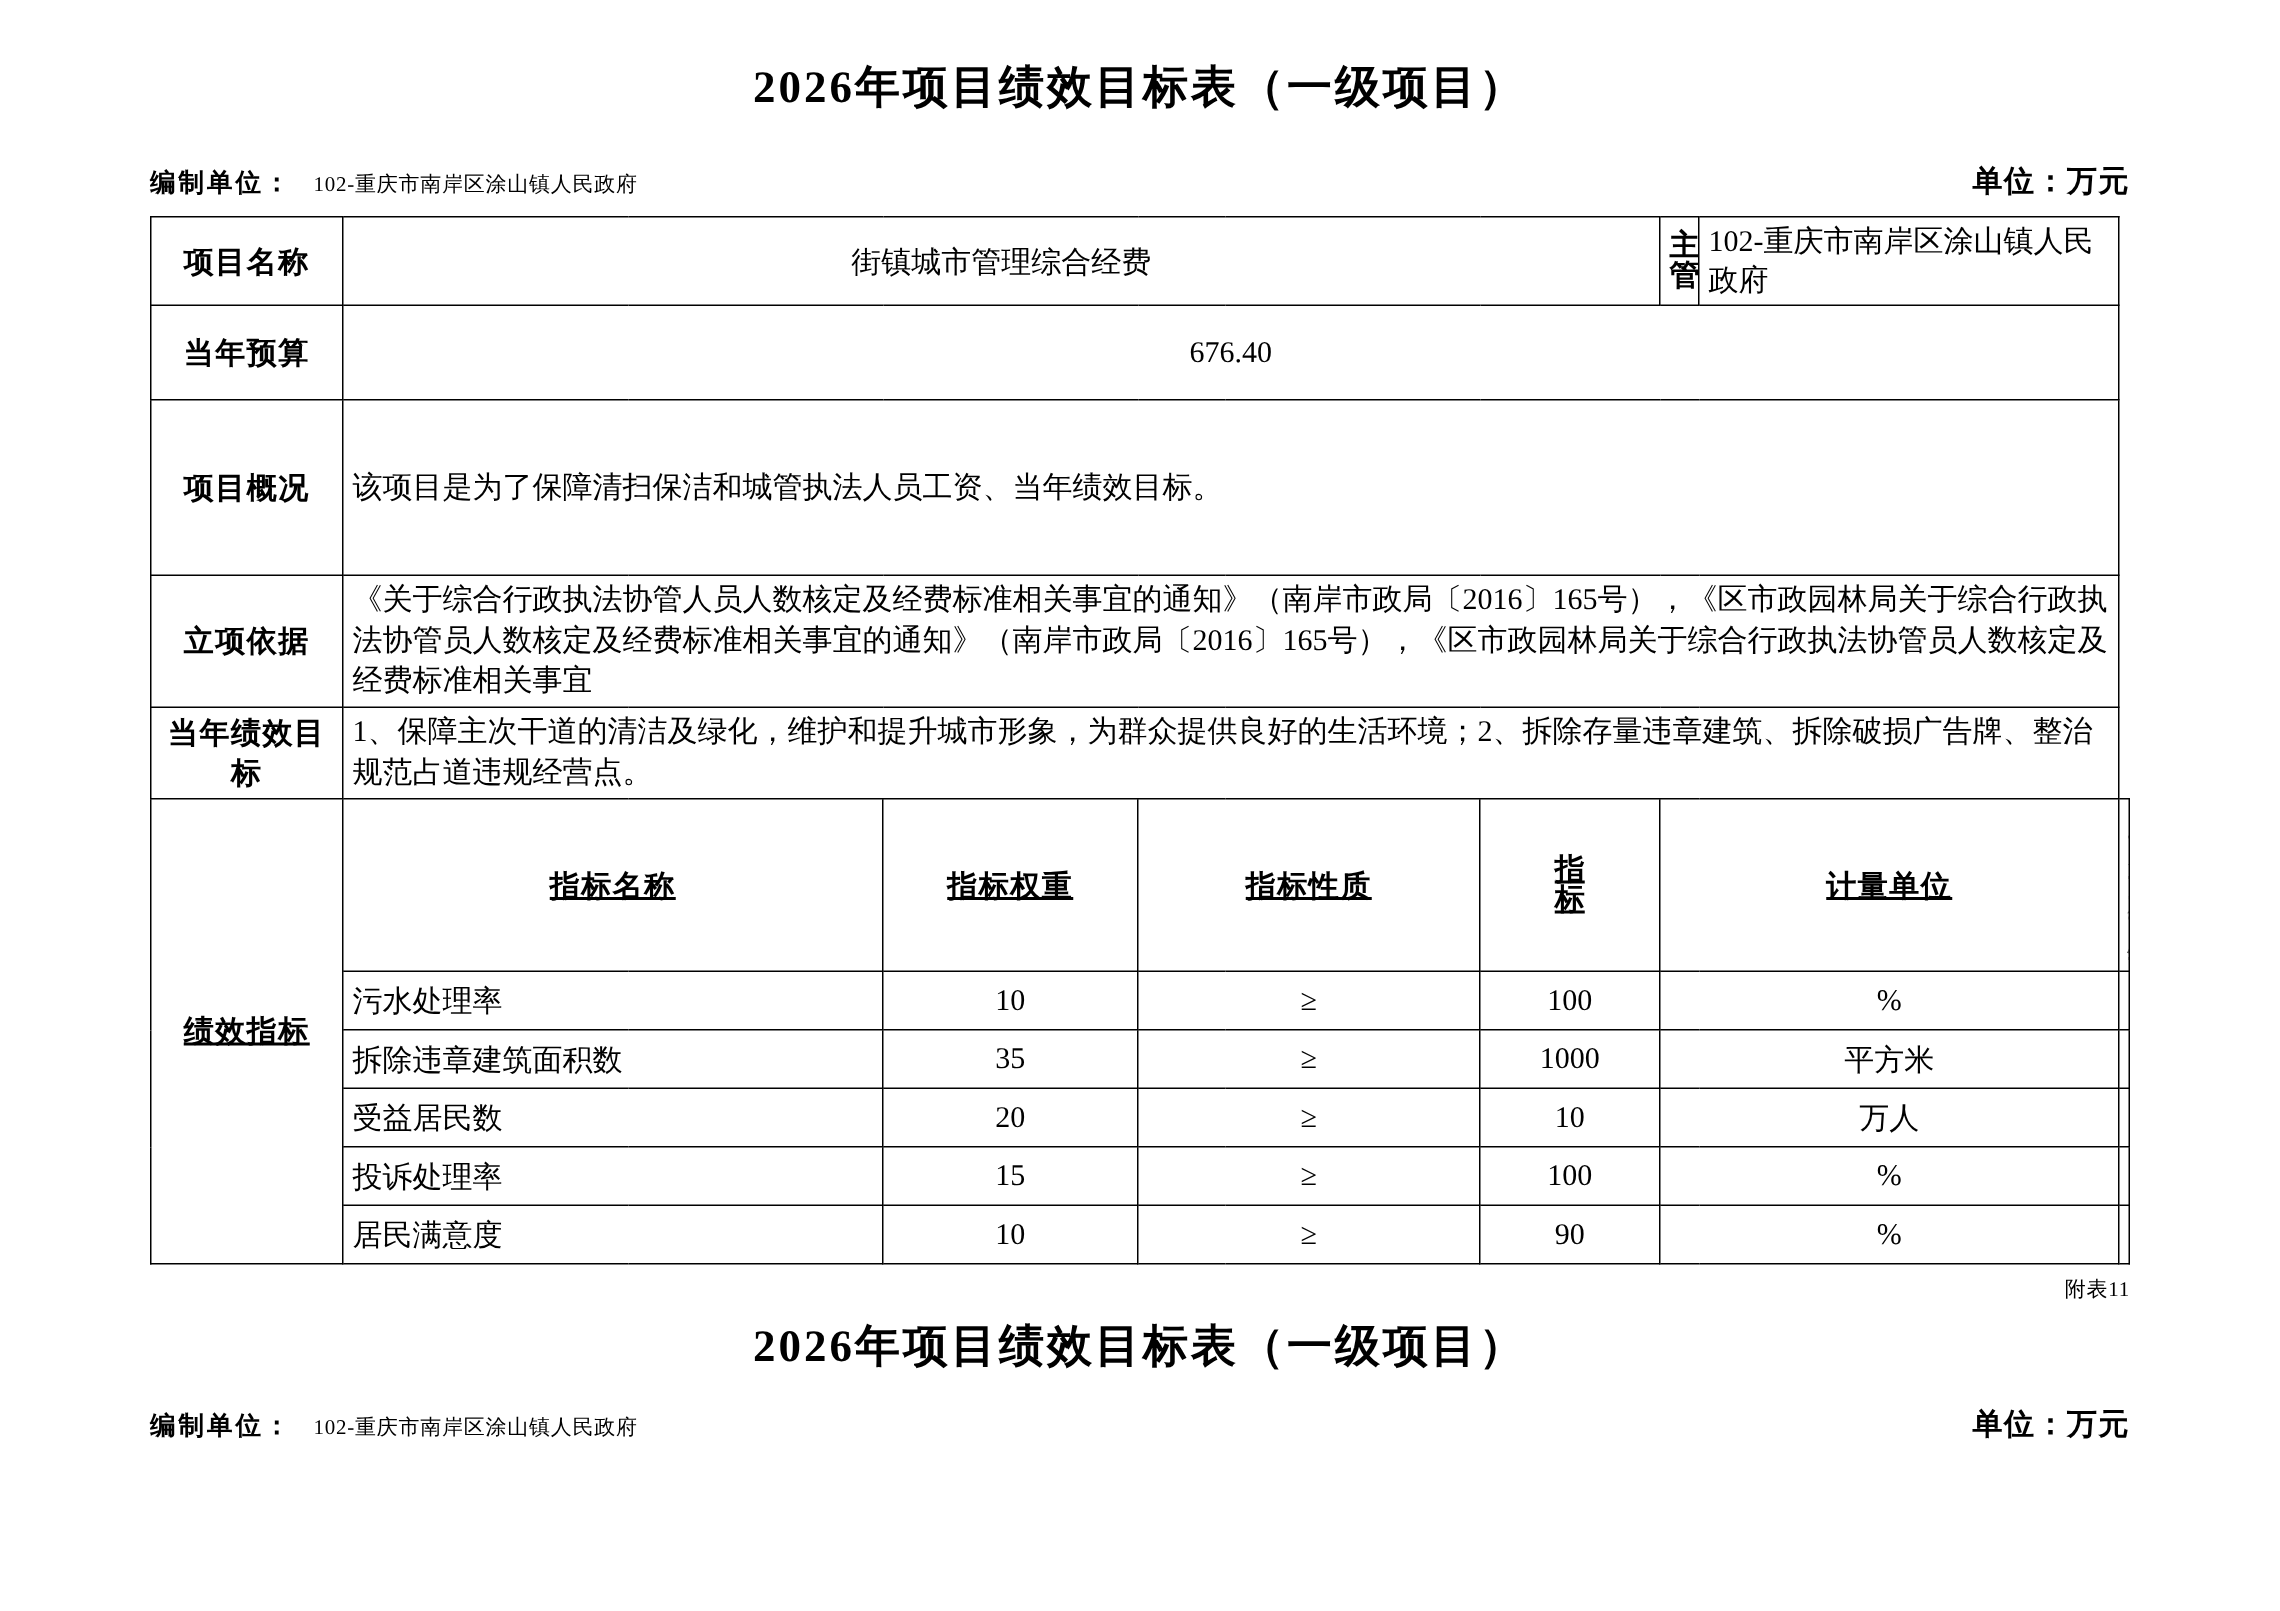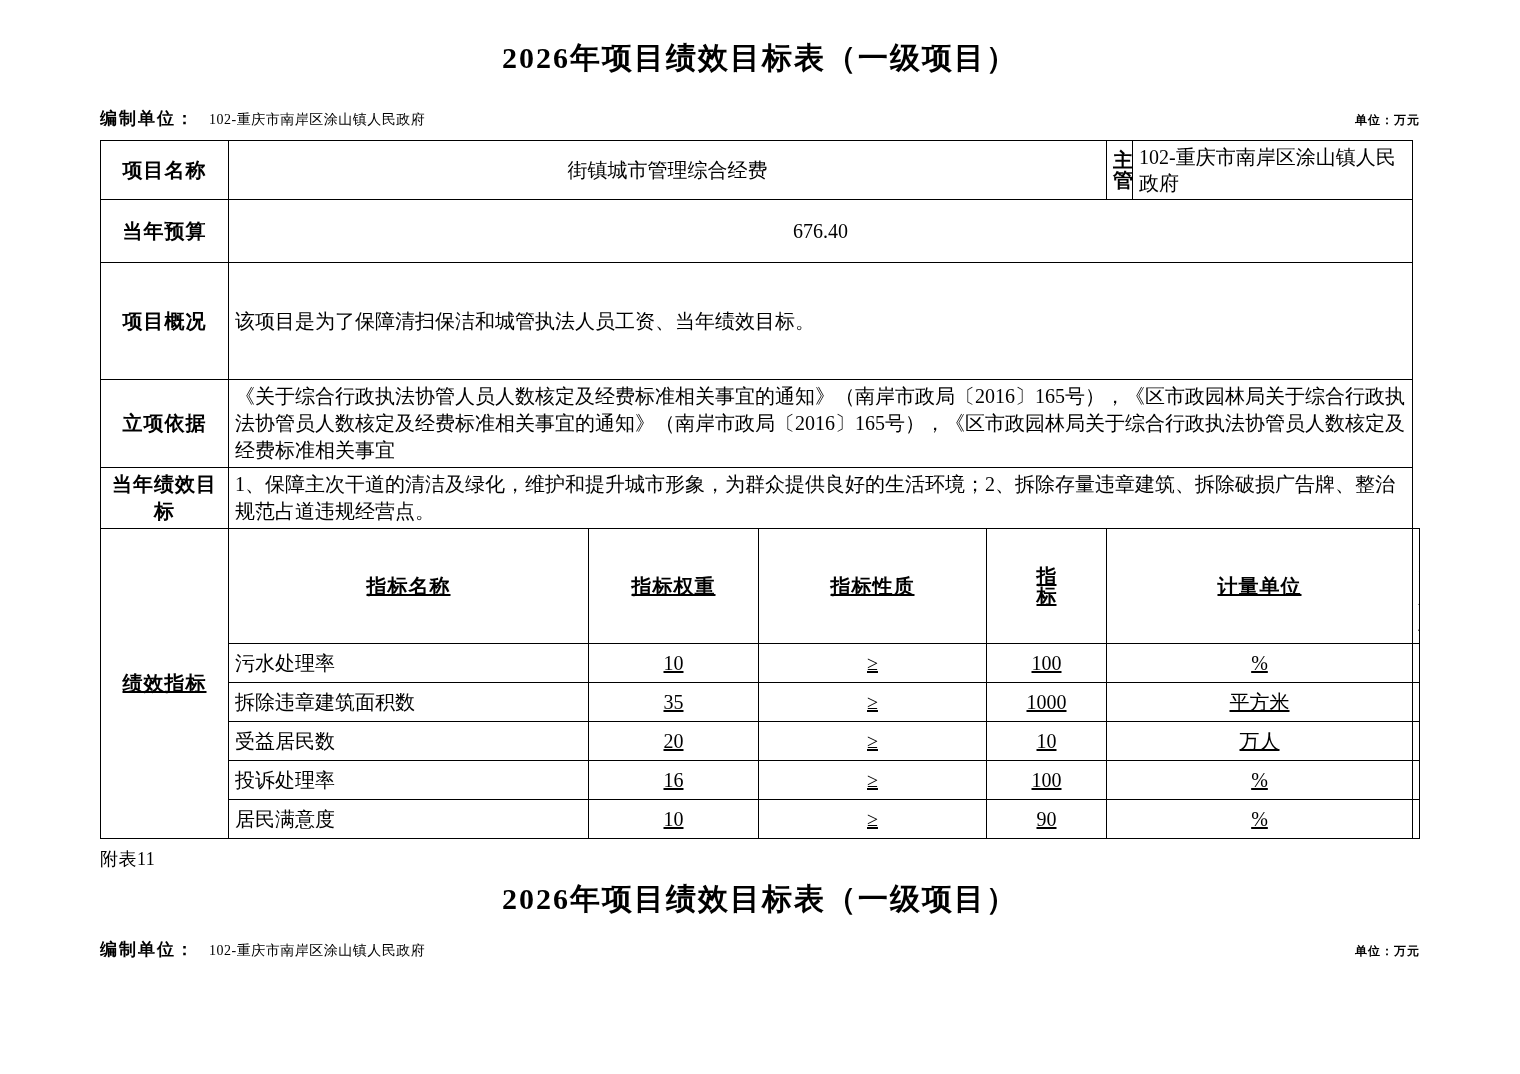--- a/index.html
+++ b/index.html
@@ -50,21 +50,21 @@
   }
   .meta-left .unit-value {
     font-weight: normal;
     font-size: 14px;
     letter-spacing: 0.5px;
     margin-left: 14px;
   }
   .meta-right {
     font-weight: bold;
     letter-spacing: 1px;
-    font-size: 12px;
+    font-size: 20px;
   }
 
   table.main {
     width: 100%;
     border-collapse: collapse;
     margin-top: 10px;
     table-layout: fixed;
   }
   table.main td {
     border: 1px solid #000000;
@@ -75,21 +75,20 @@
   }
   .lbl {
     text-align: center;
     font-weight: bold;
     font-size: 17px;
     letter-spacing: 1px;
     width: 128px;
   }
   .ctr {
     text-align: center;
-    text-decoration: underline;
   }
   .val-body {
     font-size: 14px;
     line-height: 1.55;
     text-align: left;
   }
   .val-center {
     font-size: 14px;
     text-align: center;
   }
@@ -139,23 +138,24 @@
     font-size: 14px;
   }
   .perf-label {
     text-align: center;
     font-weight: bold;
     font-size: 17px;
     letter-spacing: 1px;
     margin-top: 20px;
   }
   .footer-label {
-    font-size: 18px;
+    font-size: 14px;
     margin-top: 8px;
     letter-spacing: 0.5px;
+    text-align: right;
   }
   .doc-title-2 {
     text-align: center;
     font-size: 30px;
     font-weight: bold;
     letter-spacing: 2px;
     margin-top: 8px;
   }
   .meta-row-2 {
     display: flex;
@@ -259,21 +259,21 @@
       <td class="ind-name" colspan="2">受益居民数</td>
       <td class="ctr">20</td>
       <td class="ctr" colspan="2">≥</td>
       <td class="ctr">10</td>
       <td class="ctr" colspan="2">万人</td>
       <td class="ctr">是</td>
     </tr>
 
     <tr class="row-ind">
       <td class="ind-name" colspan="2">投诉处理率</td>
-      <td class="ctr">16</td>
+      <td class="ctr">15</td>
       <td class="ctr" colspan="2">≥</td>
       <td class="ctr">100</td>
       <td class="ctr" colspan="2">%</td>
       <td class="ctr">否</td>
     </tr>
 
     <tr class="row-ind">
       <td class="ind-name" colspan="2">居民满意度</td>
       <td class="ctr">10</td>
       <td class="ctr" colspan="2">≥</td>

